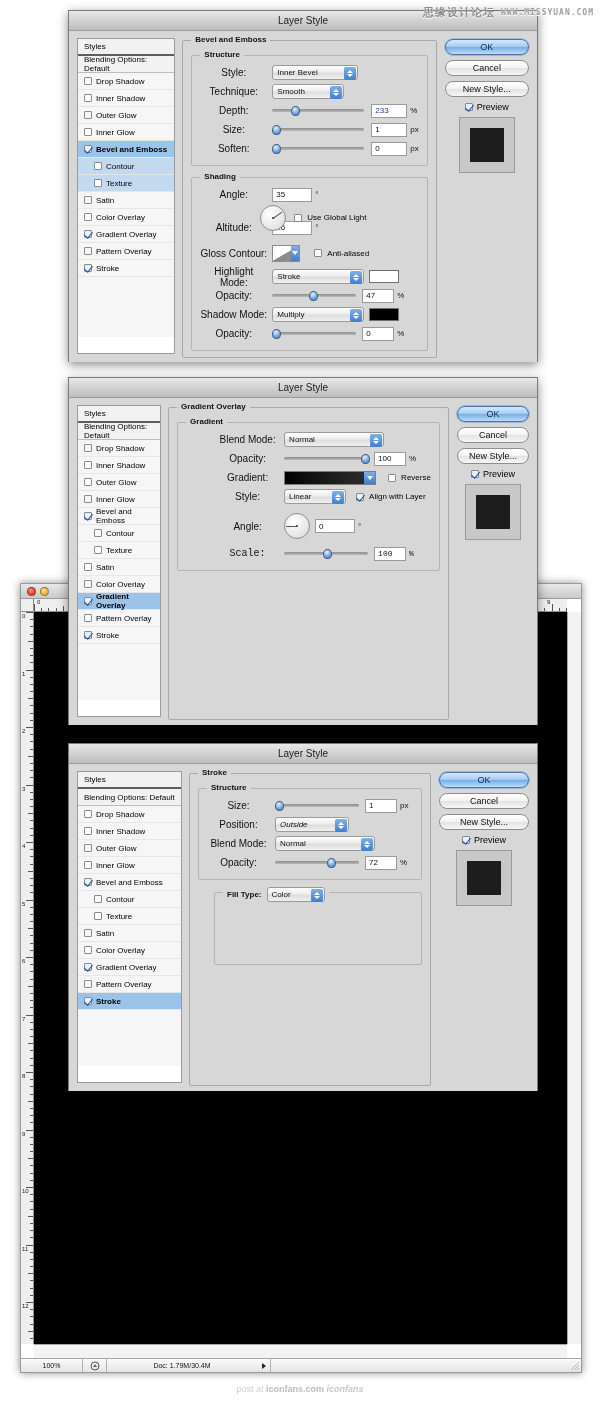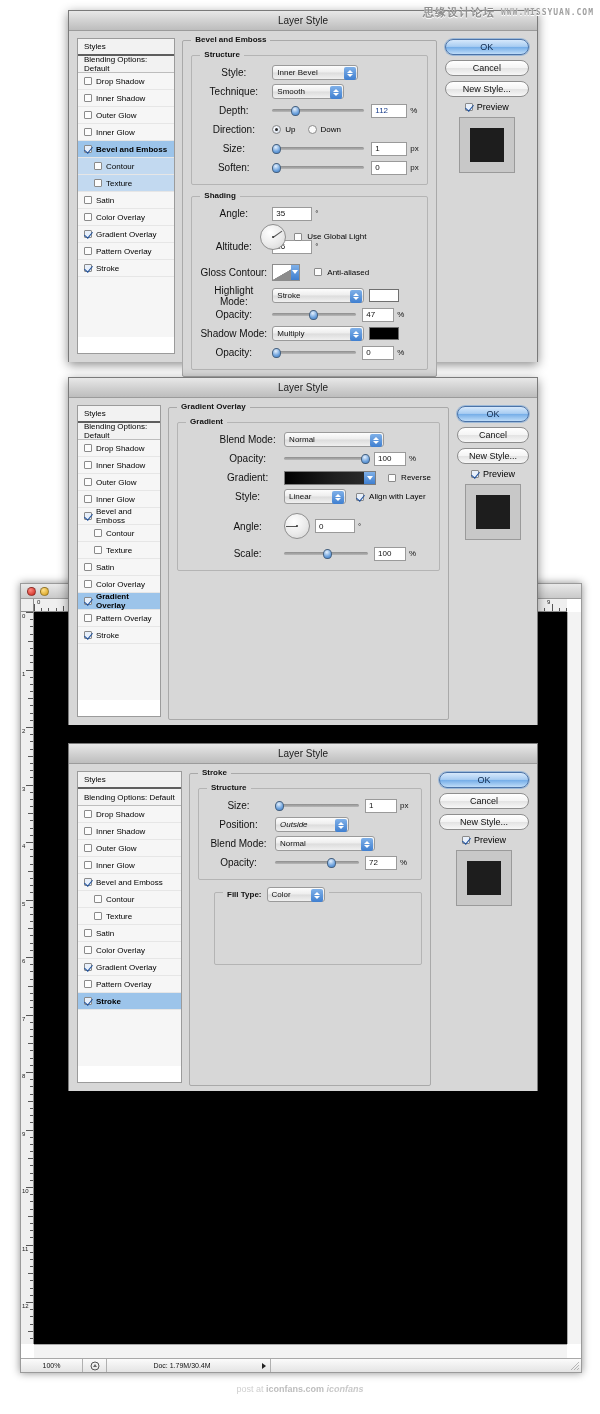--- a/index.html
+++ b/index.html
@@ -582,31 +582,24 @@
                 </span>
             </div>
           </div>
 
           <div class="row">
             <div class="lbl" style="width:72px;">Depth:</div>
             <div class="slider" style="width:92px;">
               <span class="track"></span>
                 <span class="knob" style="left:20%;"></span>
             </div>
-            <div class="numfield blue" style="width:36px;margin-left:7px;">112</div>
+            <div class="numfield blue" style="width:36px;margin-left:7px;">233</div>
             <span class="unit">%</span>
           </div>
 
-          <div class="row">
-            <div class="lbl" style="width:72px;">Direction:</div>
-            <span class="radio on"></span>
-            <span style="padding:0 12px 0 4px;">Up</span>
-            <span class="radio"></span>
-            <span style="padding-left:4px;">Down</span>
-          </div>
 
           <div class="row">
             <div class="lbl" style="width:72px;">Size:</div>
             <div class="slider" style="width:92px;">
               <span class="track"></span>
                 <span class="knob" style="left:0%;"></span>
             </div>
             <div class="numfield" style="width:36px;margin-left:7px;">1</div>
             <span class="unit">px</span>
           </div>
@@ -839,21 +832,21 @@
           <div class="row" style="height:30px;margin-top:6px;">
             <div class="lbl" style="width:68px;">Angle:</div>
             <div class="angle-dial">
               <span class="ln" style="transform:rotate(180deg);"></span>
               <span class="ctr"></span>
             </div>
             <div class="numfield" style="width:40px;margin-left:5px;">0</div>
             <span class="unit">°</span>
           </div>
 
-          <div class="row" style="margin-top:4px;margin-bottom:0;">
+          <div class="row" style="margin-top:4px;margin-bottom:0;font-family:Liberation Mono, monospace;">
             <div class="lbl" style="width:68px;">Scale:</div>
             <div class="slider" style="width:84px;">
               <span class="track"></span>
                 <span class="knob" style="left:46%;"></span>
             </div>
             <div class="numfield" style="width:32px;margin-left:6px;">100</div>
             <span class="unit">%</span>
           </div>
         </div>
       </div>

